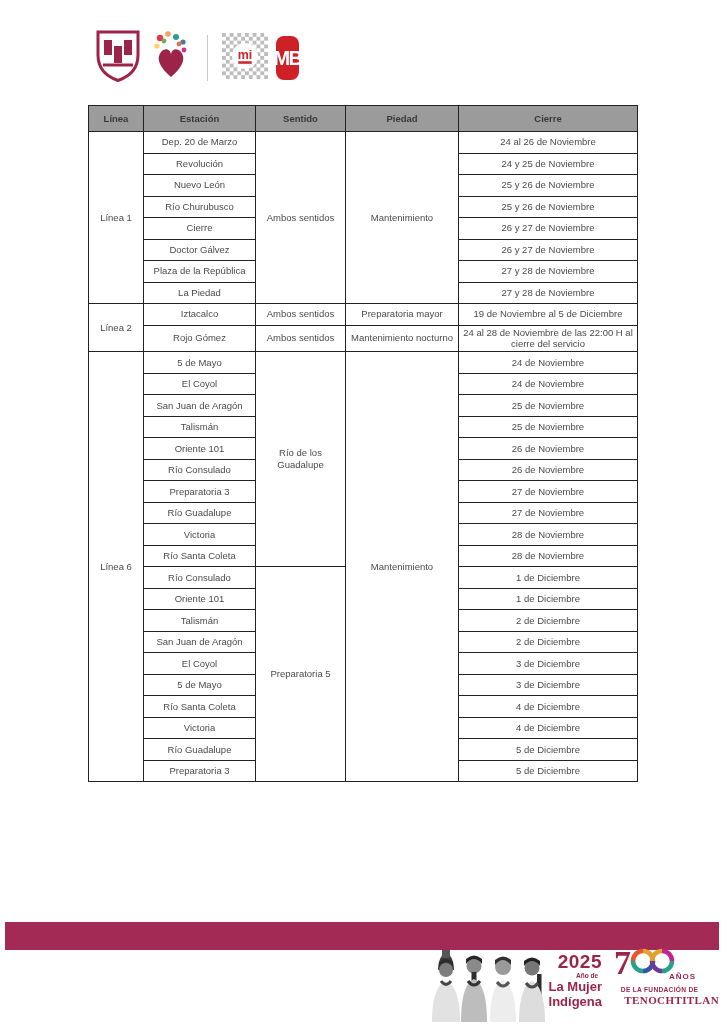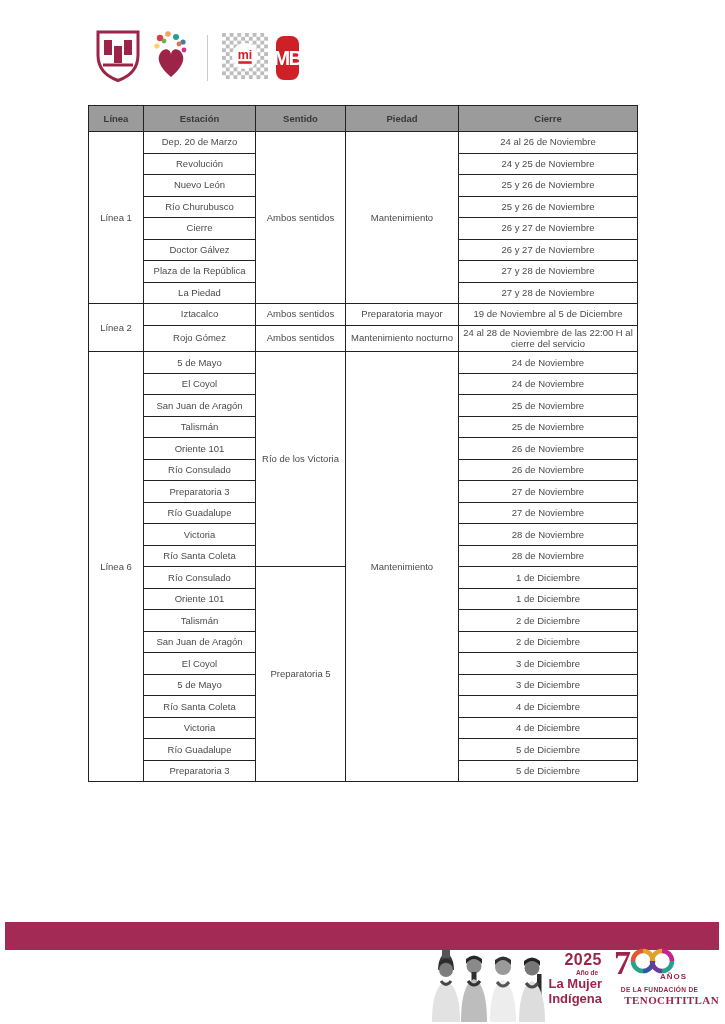--- a/index.html
+++ b/index.html
@@ -40,28 +40,28 @@
   .schedule-table th{background:var(--th-bg); color:#383838; font-weight:bold;
     font-size:9.5px; height:26px;}
   .schedule-table td{height:21.5px; background:#fff;}
 
   
   .footer-bar{position:absolute; left:5px; top:922px; width:714px; height:28px;
     background:var(--maroon-bar);}
   .footer-art{position:absolute; left:0; top:946px; width:725px; height:78px;}
   .women-image{position:absolute; left:430px; top:2px;}
   .year-block{position:absolute; left:540px; top:6px; width:62px; text-align:right; color:var(--maroon);}
-  .year-number{font-size:16px; font-weight:bold; letter-spacing:.5px; line-height:1;}
+  .year-number{font-size:19px; font-weight:bold; letter-spacing:.5px; line-height:1;}
   .year-caption{font-size:6.5px; font-weight:bold; margin:1px 4px 1px 0;}
   .campaign-1,.campaign-2{font-size:13px; font-weight:bold; line-height:1.15;}
   .anniv-block{position:absolute; left:612px; top:0px; width:95px; color:var(--maroon);}
   .anniv-seven{position:absolute; left:2px; top:0px; font-family:"Liberation Serif",serif;
     font-weight:bold; font-size:34px; line-height:1;}
   .anniv-rings{position:absolute; left:17px; top:2px;}
-  .anniv-anos{position:absolute; left:48px; top:26px; font-size:8px; font-weight:bold; letter-spacing:1px;}
+  .anniv-anos{position:absolute; left:57px; top:26px; font-size:8px; font-weight:bold; letter-spacing:1px;}
   .anniv-line1{position:absolute; left:0; top:40px; width:95px; text-align:center;
     font-size:6.6px; letter-spacing:.3px; font-weight:bold;}
   .anniv-line2{position:absolute; left:12px; top:48px; width:95px; text-align:right;
     font-family:"Liberation Serif",serif; font-size:11px; font-weight:bold; letter-spacing:.4px;}
 </style>
 </head>
 <body>
 
 <div class="page">
 
@@ -176,21 +176,21 @@
         </tr>
         <tr>
           <td>Rojo Gómez</td>
           <td>Ambos sentidos</td>
           <td>Mantenimiento nocturno</td>
           <td>24 al 28 de Noviembre de las 22:00 H al cierre del servicio</td>
         </tr>
         <tr>
           <td rowspan="20">Línea 6</td>
           <td>5 de Mayo</td>
-          <td rowspan="10">Río de los Victoria</td>
+          <td rowspan="10">Río de los Guadalupe</td>
           <td rowspan="20">Mantenimiento</td>
           <td>24 de Noviembre</td>
         </tr>
         <tr>
           <td>El Coyol</td>
           <td>24 de Noviembre</td>
         </tr>
         <tr>
           <td>San Juan de Aragón</td>
           <td>25 de Noviembre</td>

